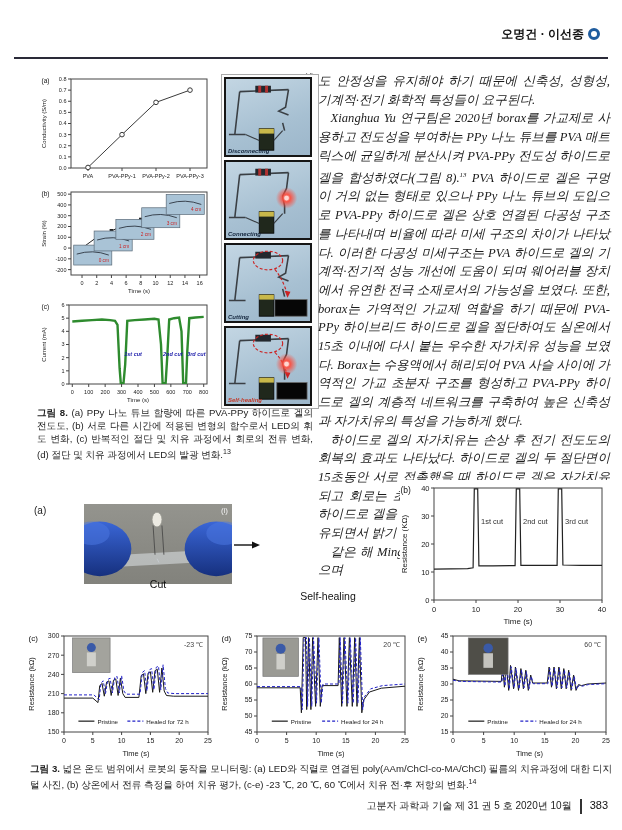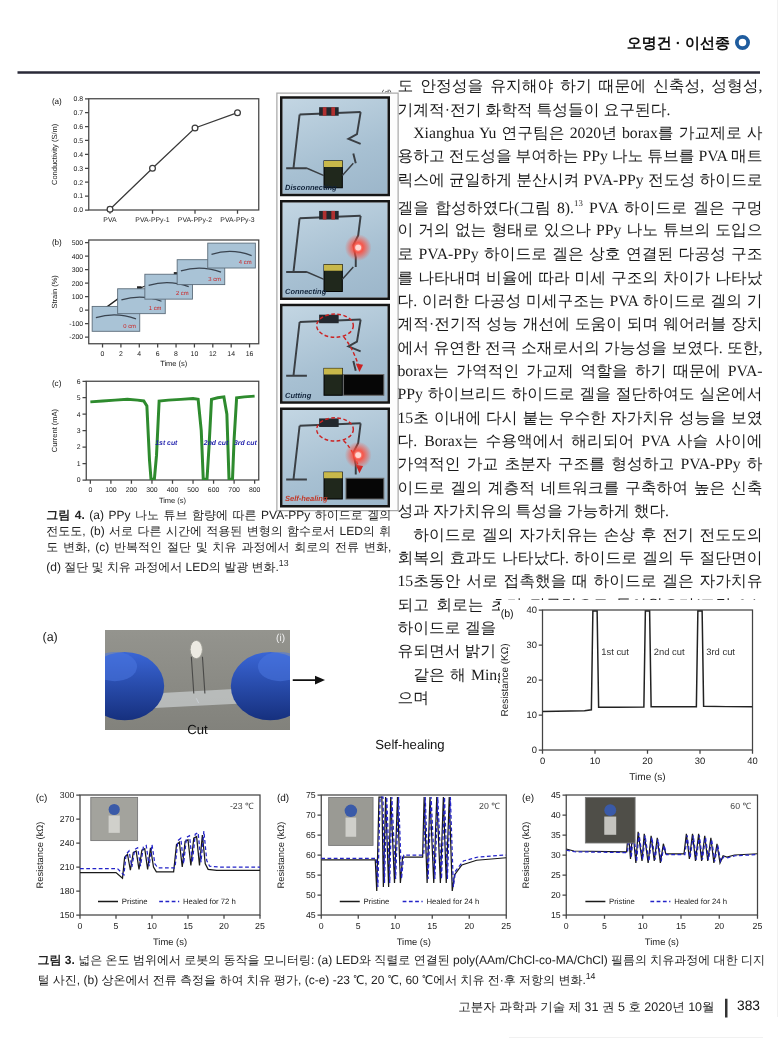--- a/index.html
+++ b/index.html
@@ -19,22 +19,22 @@
   .cphoto{position:relative;width:84px;height:76px;border:2px solid #151515;margin-bottom:3px;
           background:linear-gradient(160deg,#c3d6e3,#a7c0d2 60%,#9cb6ca);}
   .cphoto:last-child{margin-bottom:0;}
   .cphoto .plabel{position:absolute;left:2px;bottom:1px;font-family:"Liberation Sans",sans-serif;
           font-style:italic;font-size:6px;color:#11233a;font-weight:bold;}
   .caption{font-family:"Liberation Sans",sans-serif;font-size:9.6px;line-height:13px;
           text-align:justify;color:#222;}
   .fig8 .caption{position:absolute;left:4px;top:340px;width:276px;}
   sup{font-size:7px;}
 
-  .rcol{position:absolute;left:318px;top:60px;width:292px;font-size:12.6px;line-height:18.7px;
-        text-align:justify;}
+  .rcol{position:absolute;left:318px;top:72px;width:292px;font-size:12.6px;line-height:18.7px;
+        text-align:justify;font-style:italic;}
   .rcol p{margin:0;}
   .rcol p.ind{text-indent:1em;}
 
   .fig9{position:absolute;left:28px;top:478px;width:586px;height:316px;
         font-family:"Liberation Sans",sans-serif;}
   .fig9 .panel-label{position:absolute;font-size:10px;color:#222;}
   .gphoto{position:absolute;overflow:hidden;}
   .gphoto .corner{position:absolute;top:2px;right:4px;color:#f2f2f2;font-size:8px;}
   .photo-sub{position:absolute;text-align:center;font-size:10.5px;color:#111;}
   .arrow-wrap{position:absolute;}
@@ -306,21 +306,21 @@
           <path d="M50,24 C58,32 60,40 63,47" fill="none" stroke="#cc2222" stroke-width="1.2" stroke-dasharray="3,2"></path>
           <polygon points="63,51 60,44 66,45" fill="#cc2222"></polygon>
           <circle cx="62" cy="36" r="11" fill="url(#redGlow)"></circle>
             <circle cx="62" cy="36" r="2.4" fill="#ffd6d0"></circle>
           <rect x="52" y="55" width="31" height="17" fill="#060606" stroke="#666" stroke-width="0.8"></rect>
         </svg>
         <span class="plabel" style="color:#c23a2a">Self-healing</span>
       </div>
     </div>
 
-    <div class="caption"><span style="font-weight: bold;">그림 4.</span><span> (a) PPy 나노 튜브 함량에 따른 PVA-PPy 하이드로 겔의 전도도, (b) 서로 다른 시간에 적용된 변형의 함수로서 LED의 휘도 변화, (c) 반복적인 절단 및 치유 과정에서 회로의 전류 변화, (d) 절단 및 치유 과정에서 LED의 발광 변화.</span><sup>13</sup></div>
+    <div class="caption"><span style="font-weight: bold;">그림 8.</span><span> (a) PPy 나노 튜브 함량에 따른 PVA-PPy 하이드로 겔의 전도도, (b) 서로 다른 시간에 적용된 변형의 함수로서 LED의 휘도 변화, (c) 반복적인 절단 및 치유 과정에서 회로의 전류 변화, (d) 절단 및 치유 과정에서 LED의 발광 변화.</span><sup>13</sup></div>
   </div>
 
   <div class="rcol">
     <p><span>도 안정성을 유지해야 하기 때문에 신축성, 성형성, 기계적·전기 화학적 특성들이 요구된다.</span></p>
     <p class="ind"><span>Xianghua Yu 연구팀은 2020년 borax를 가교제로 사용하고 전도성을 부여하는 PPy 나노 튜브를 PVA 매트릭스에 균일하게 분산시켜 PVA-PPy 전도성 하이드로 겔을 합성하였다(그림 8).</span><sup>13</sup><span> PVA 하이드로 겔은 구멍이 거의 없는 형태로 있으나 PPy 나노 튜브의 도입으로 PVA-PPy 하이드로 겔은 상호 연결된 다공성 구조를 나타내며 비율에 따라 미세 구조의 차이가 나타났다. 이러한 다공성 미세구조는 PVA 하이드로 겔의 기계적·전기적 성능 개선에 도움이 되며 웨어러블 장치에서 유연한 전극 소재로서의 가능성을 보였다. 또한, borax는 가역적인 가교제 역할을 하기 때문에 PVA-PPy 하이브리드 하이드로 겔을 절단하여도 실온에서 15초 이내에 다시 붙는 우수한 자가치유 성능을 보였다. Borax는 수용액에서 해리되어 PVA 사슬 사이에 가역적인 가교 초분자 구조를 형성하고 PVA-PPy 하이드로 겔의 계층적 네트워크를 구축하여 높은 신축성과 자가치유의 특성을 가능하게 했다.</span></p>
     <p class="ind"><span>하이드로 겔의 자가치유는 손상 후 전기 전도도의 회복의 효과도 나타났다. 하이드로 겔의 두 절단면이 15초동안 서로 접촉했을 때 하이드로 겔은 자가치유 되고 회로는 초기 전류값으로 돌아왔으며(그림 8c), 하이드로 겔을 절단했을 때 꺼졌던 LED 또한 겔이 치유되면서 밝기 감소 없이 다시 켜지는 것을 확인했다.</span></p>
     <p class="ind"><span>같은 해 Minghui He 연구팀은 투명하고, 신축성 있으며</span></p>
   </div>
 
   <div class="fig9">

